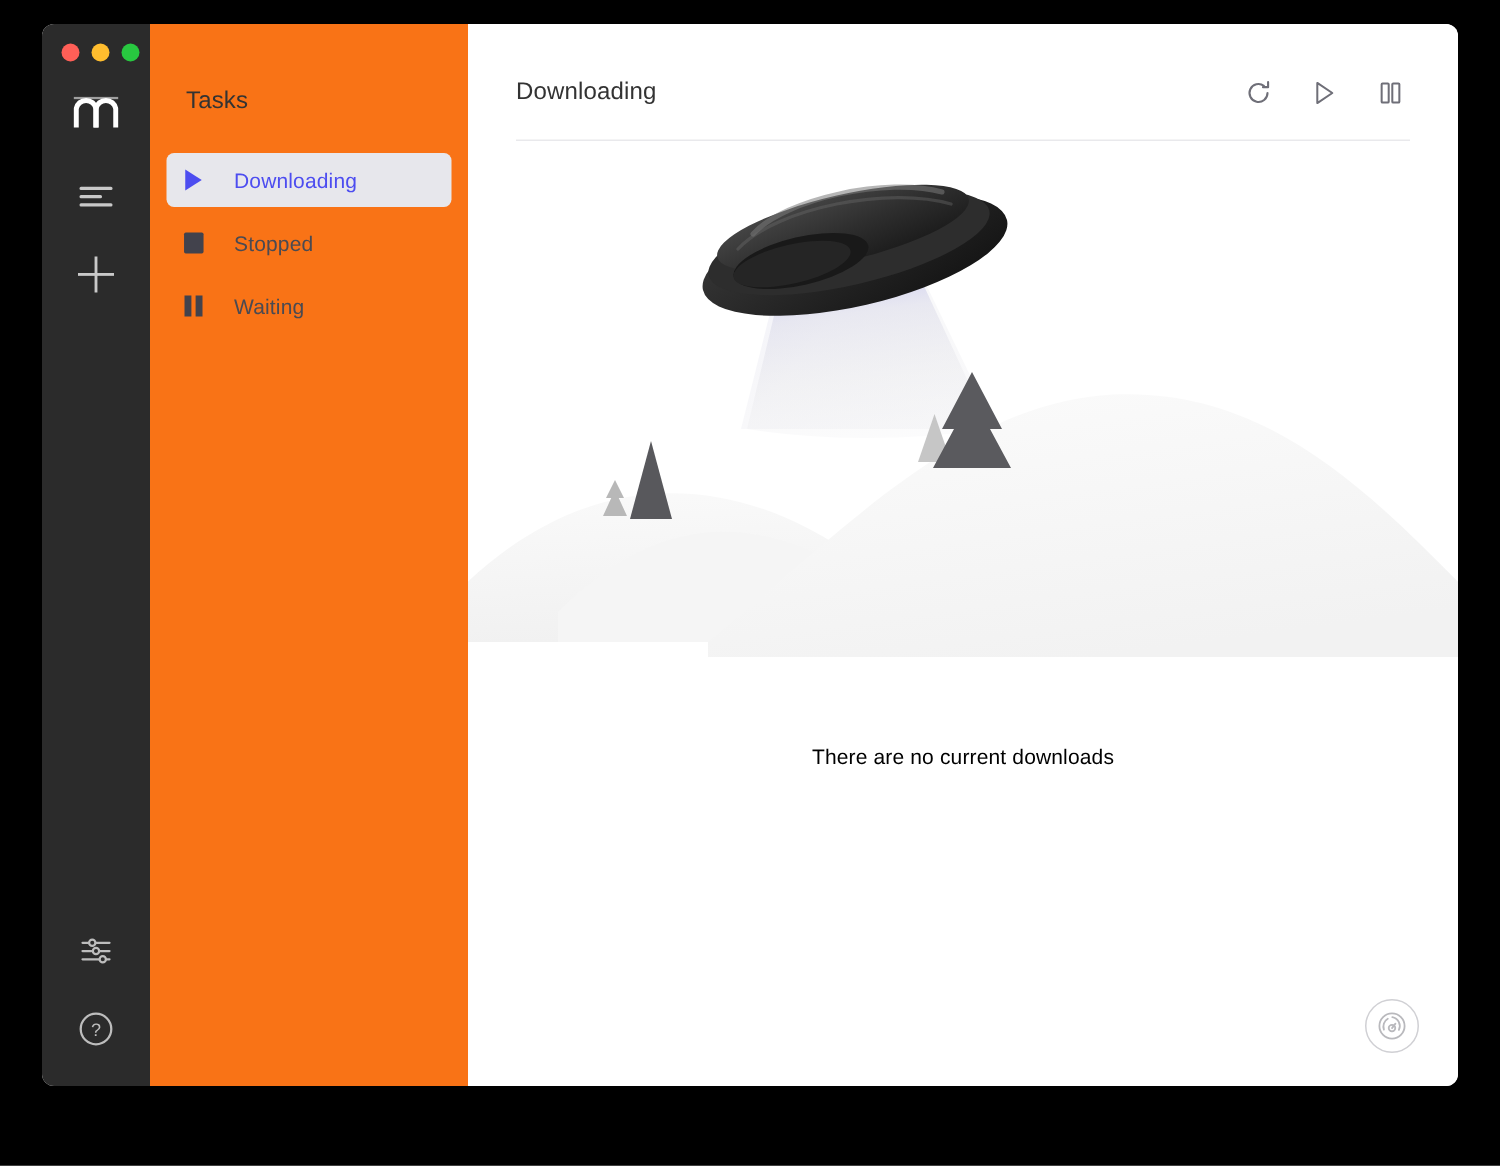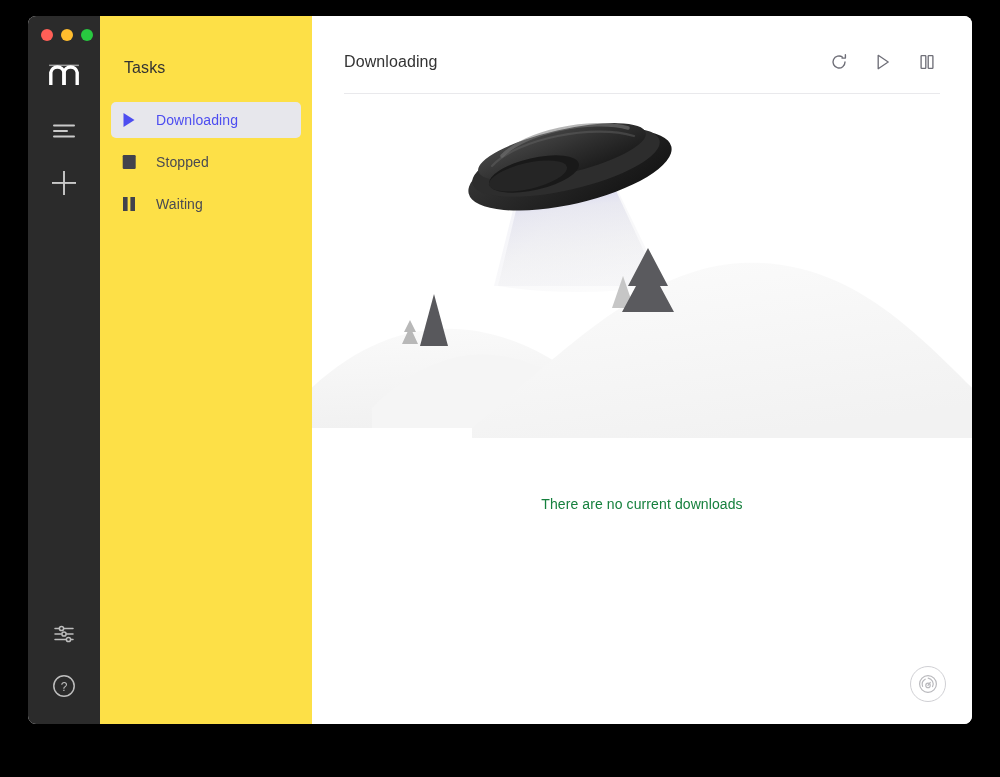--- a/index.html
+++ b/index.html
@@ -48,21 +48,21 @@
   #rail-menu { margin-top: 23px; }
   #rail-add { margin-top: 12px; }
   #rail-bottom {
     position: absolute; bottom: 18px; left: 0; right: 0;
     display: flex; flex-direction: column; align-items: center; gap: 12px;
   }
 
   
   #sidebar {
     width: 212px; flex: 0 0 212px;
-    background: #fde047;
+    background: #f97316;
     height: 100%;
     padding-top: 0;
   }
   #sidebar-title {
     font-size: 16px; color: #333333;
     padding: 43px 0 0 24px;
     letter-spacing: 0.1px;
   }
   #task-list { margin-top: 25px; padding: 0 11px; }
   .task-item {
@@ -109,21 +109,21 @@
 
   
   #empty-state {
     position: absolute;
     left: 0; right: 0; top: 92px; bottom: 0;
     display: flex; flex-direction: column; align-items: center;
   }
   #illustration { position: relative; width: 660px; height: 430px; }
   #illustration svg { display: block; }
   #empty-text {
-    font-size: 14px; color: #15803d;
+    font-size: 14px; color: #000000;
     position: absolute;
     top: 388px;
     letter-spacing: 0.1px;
   }
 
   #speed-fab {
     position: absolute;
     right: 26px; bottom: 22px;
     width: 36px; height: 36px;
     border-radius: 50%;

